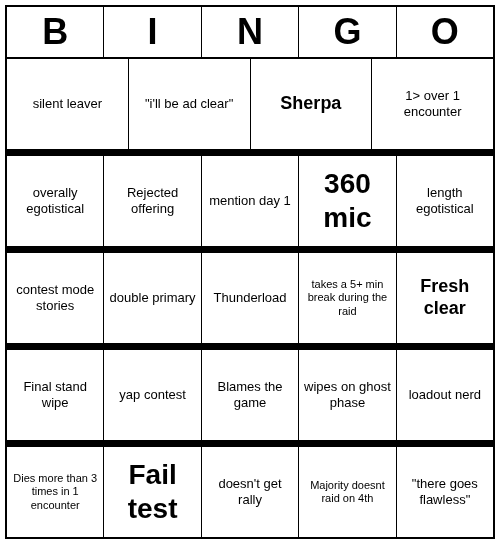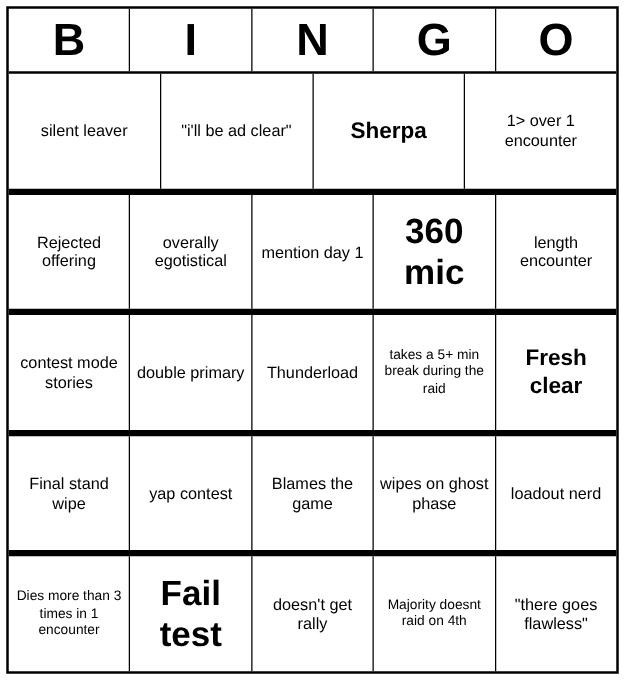--- a/index.html
+++ b/index.html
@@ -49,21 +49,21 @@
 
     .bingo-grid {
       display: flex;
       flex-direction: column;
       flex: 1;
     }
 
     .bingo-row {
       display: flex;
       flex: 1;
-      border-bottom: 5px solid #000000;
+      border-bottom: 7px solid #000000;
     }
 
     .bingo-row:last-child {
       border-bottom: none;
     }
 
     .bingo-cell {
       flex: 1;
       border-right: 1px solid #000;
       display: flex;
@@ -102,25 +102,25 @@
       <div class="bingo-letter">O</div>
     </div>
   <div class="bingo-grid">
   <div class="bingo-row">
         <div class="bingo-cell">silent leaver</div>
         <div class="bingo-cell">"i'll be ad clear"</div>
         <div class="bingo-cell large-text">Sherpa</div>
         <div class="bingo-cell">1&gt; over 1 encounter</div>
       </div>
       <div class="bingo-row">
+        <div class="bingo-cell">overally egotistical</div>
         <div class="bingo-cell">Rejected offering</div>
-        <div class="bingo-cell">overally egotistical</div>
         <div class="bingo-cell">mention day 1</div>
         <div class="bingo-cell xl-text">360 mic</div>
-        <div class="bingo-cell">length encounter</div>
+        <div class="bingo-cell">length egotistical</div>
       </div>
       <div class="bingo-row">
         <div class="bingo-cell">contest mode stories</div>
         <div class="bingo-cell">double primary</div>
         <div class="bingo-cell">Thunderload</div>
         <div class="bingo-cell" style="font-size: 11px;">takes a 5+ min break during the raid</div>
         <div class="bingo-cell large-text">Fresh clear</div>
       </div>
       <div class="bingo-row">
         <div class="bingo-cell">Final stand wipe</div>

